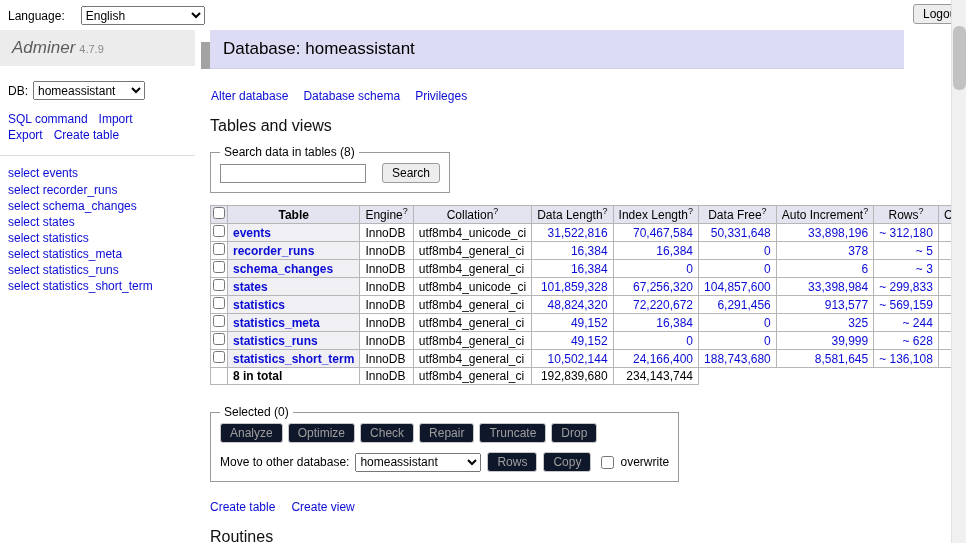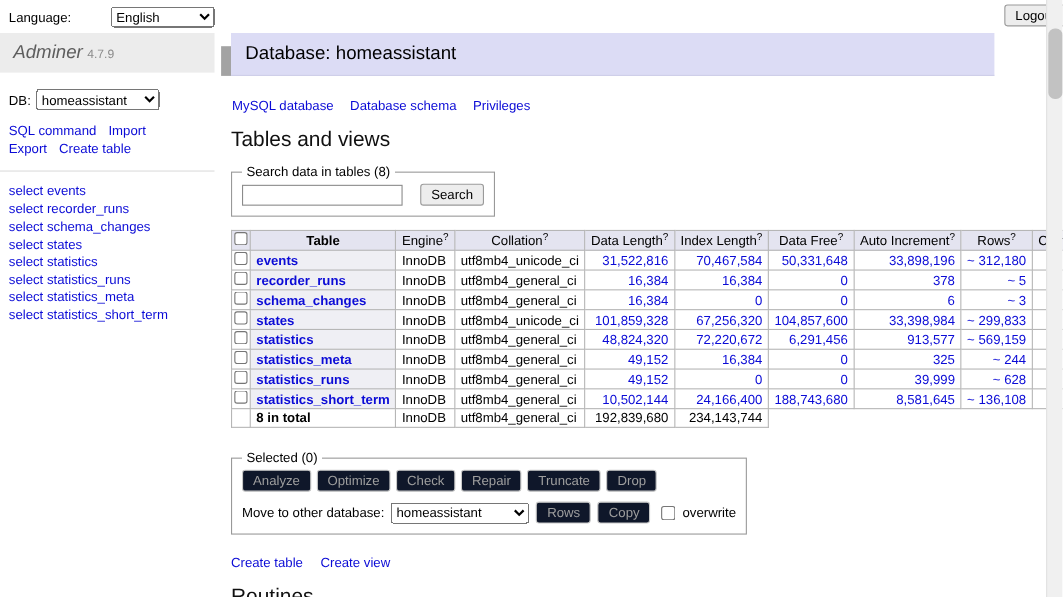--- a/index.html
+++ b/index.html
@@ -7,21 +7,21 @@
   body {
     width:966px; height:543px; overflow:hidden; position:relative;
     font-family:"Liberation Sans","DejaVu Sans",sans-serif;
     font-size:12px; color:#000; background:#fff;
   }
   a { color:#0b0bd6; text-decoration:none; cursor:pointer; }
   select, input, button { font-family:inherit; font-size:12px; }
 
   
   .lang { position:absolute; left:8px; top:6px; display:flex; align-items:center; gap:16px; }
-  .lang select { width:94px; height:19px;margin-left:20px; }
+  .lang select { width:124px; height:19px; }
   .breadcrumb { position:absolute; left:201px; top:0; width:702px; height:27px;
     background:#a3a3a3; display:flex; align-items:center; padding-left:11px; white-space:pre;margin-top:42px; }
   .bc-sep { color:#222; }
   .logout-wrap { position:absolute; left:913px; top:4px; }
 
   
   .scrollbar { position:absolute; right:0; top:0; width:15px; height:543px;
     background:#f0f0f0; border-left:1px solid #e2e2e2; }
   .scroll-thumb { position:absolute; left:1px; top:26px; width:13px; height:64px;
     background:#c2c2c2; border-radius:6px; }
@@ -37,21 +37,21 @@
   .side-links a { margin-right:11px; display:inline-block; }
   .table-list { padding:9px 8px; line-height:1.18; }
   .table-list .tl { white-space:nowrap; padding:1px 0; }
 
   
   .main { position:absolute; left:210px; top:27px; width:694px; }
   h2.page-title { margin:3px 0 0; background:#dcdcf5; font-weight:normal;
     font-size:17px; padding:9px 13px; border-bottom:1px solid #cfcfe8; }
   .nav-links { margin:20px 0 0 1px; }
   .nav-links a { margin-right:15px; }
-  h3 { font-weight:normal; font-size:19px; margin:14px 0 0 0; color:#101010; }
+  h3 { font-weight:normal; font-size:16px; margin:14px 0 0 0; color:#101010; }
 
   fieldset { display:inline-block; border:1px solid #999; padding:4px 9px 9px; margin:0; background:#fff; }
   legend { padding:0 4px; }
   .search-fs { margin-top:10px; }
   .search-row { display:flex; align-items:center; gap:16px; }
   .search-row input[type=text] { width:146px; height:19px; padding:1px 3px; border:1px solid #8b8b8b; }
 
   button { padding:2px 9px; background:#ededed; border:1px solid #9a9a9a; border-radius:3px; color:#000; }
   button:disabled { color:#9e9e9e; border-color:#c8c8c8; background:#0f172a; }
 
@@ -107,30 +107,30 @@
       <option>homeassistant</option>
     </select>
   </div>
   <div class="side-links"><a>SQL command</a><a>Import</a><a>Export</a><a>Create table</a></div>
   <div class="table-list">
       <div class="tl"><a>select</a> <a>events</a></div>
       <div class="tl"><a>select</a> <a>recorder_runs</a></div>
       <div class="tl"><a>select</a> <a>schema_changes</a></div>
       <div class="tl"><a>select</a> <a>states</a></div>
       <div class="tl"><a>select</a> <a>statistics</a></div>
+      <div class="tl"><a>select</a> <a>statistics_meta</a></div>
       <div class="tl"><a>select</a> <a>statistics_runs</a></div>
-      <div class="tl"><a>select</a> <a>statistics_meta</a></div>
       <div class="tl"><a>select</a> <a>statistics_short_term</a></div>
     </div>
 </div>
 
 <div class="main">
   <h2 class="page-title">Database: homeassistant</h2>
 
-  <p class="nav-links"><a>MySQL database</a><a>Database schema</a><a>Privileges</a></p>
+  <p class="nav-links"><a>Alter database</a><a>Database schema</a><a>Privileges</a></p>
 
   <h3>Tables and views</h3>
 
   <fieldset class="search-fs">
     <legend>Search data in tables (8)</legend>
     <div class="search-row">
       <input type="text" value="" style="">
       <button>Search</button>
     </div>
   </fieldset>

